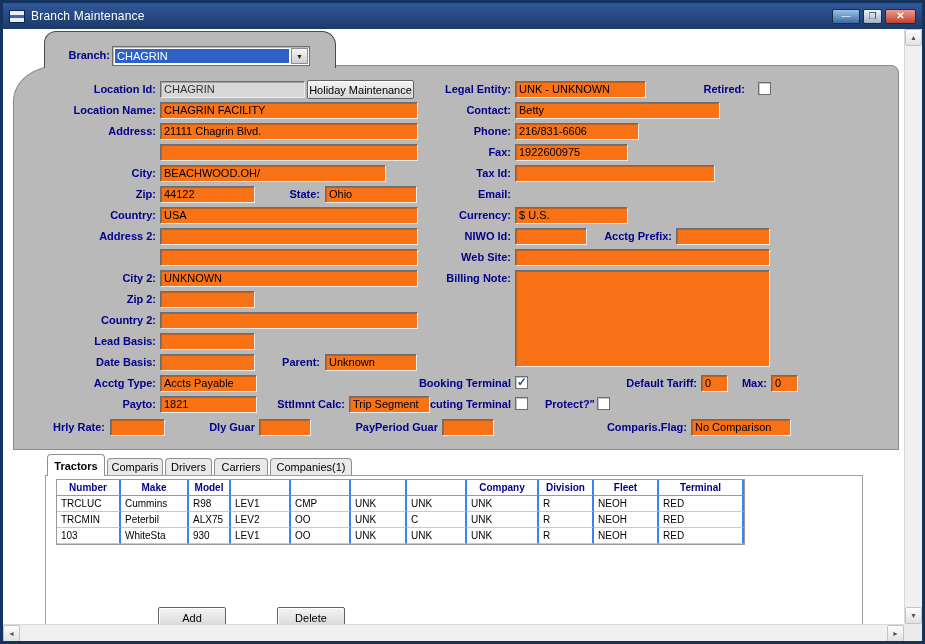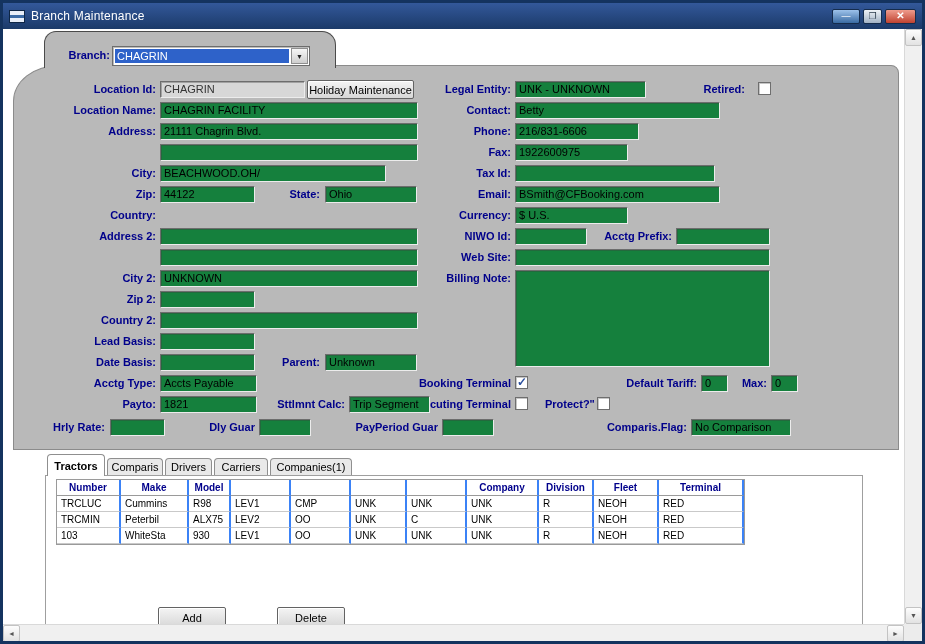--- a/index.html
+++ b/index.html
@@ -14,21 +14,21 @@
   .tb{height:15px;border:1px solid #152c4c;border-radius:2px;display:flex;align-items:center;justify-content:center;color:#fff;font-size:9px;line-height:1;cursor:default;}
   .tb.min{width:28px;background:linear-gradient(#9dc2ea,#3a6ba3);}
   .tb.max{width:19px;background:linear-gradient(#eef2f7,#a3b3c5);color:#2a3a4a;}
   .tb.close{width:31px;background:linear-gradient(#ef9c8d,#bf4230);font-size:10px;font-weight:bold;}
 
   
   .panel{position:absolute;left:10px;top:62px;width:886px;height:385px;background:#b9b9b9;border:1px solid #8b8b8b;border-top-left-radius:46px 36px;border-top-right-radius:8px;}
   .branch-tab{position:absolute;left:41px;top:28px;width:292px;height:37px;background:#b9b9b9;border:1px solid #4a4a4a;border-bottom:none;border-radius:12px 14px 0 0;z-index:2;}
 
   .lbl{position:absolute;color:#00008b;font-size:11px;font-weight:bold;text-align:right;line-height:13px;white-space:nowrap;z-index:3;}
-  .fld{position:absolute;height:17px;background:#15803d;border:1px solid;border-color:#6d6d6d #ececec #ececec #6d6d6d;box-shadow:inset 1px 1px 0 rgba(64,64,64,.35);font-size:11px;line-height:13px;padding:1px 3px;color:#000;white-space:nowrap;overflow:hidden;z-index:3;}
+  .fld{position:absolute;height:17px;background:#f97316;border:1px solid;border-color:#6d6d6d #ececec #ececec #6d6d6d;box-shadow:inset 1px 1px 0 rgba(64,64,64,.35);font-size:11px;line-height:13px;padding:1px 3px;color:#000;white-space:nowrap;overflow:hidden;z-index:3;}
   .fld.dis{background:#d7d7d7;color:#333;}
   .fld.area{height:97px;}
 
   .combo{position:absolute;left:109px;top:43px;width:198px;height:20px;background:#fff;border:1px solid #6d6d6d;box-shadow:inset 1px 1px 0 rgba(64,64,64,.35);z-index:3;}
   .combo .sel{position:absolute;left:2px;top:2px;right:20px;bottom:2px;background:#2e62c9;color:#fff;font-size:11px;line-height:14px;padding:0 2px;overflow:hidden;}
   .combo .dd{position:absolute;right:1px;top:1px;bottom:1px;width:17px;background:linear-gradient(#f6f6f6,#cfcfcf);border:1px solid #8f8f8f;display:flex;align-items:center;justify-content:center;font-size:7px;color:#222;}
 
   .chk{position:absolute;width:13px;height:13px;background:#fff;border:1px solid #6e6e6e;box-shadow:inset 1px 1px 0 rgba(64,64,64,.3);z-index:3;}
   .chk.checked::after{content:"✓";position:absolute;left:1px;top:-2px;font-size:12px;font-weight:bold;color:#2b4f9e;}
 
@@ -88,20 +88,21 @@
 
   <div class="lbl" style="left:27px;top:164px;width:126px">City:</div>
   <div class="fld" style="left:157px;top:162px;width:226px">BEACHWOOD.OH/</div>
 
   <div class="lbl" style="left:27px;top:185px;width:126px">Zip:</div>
   <div class="fld" style="left:157px;top:183px;width:95px">44122</div>
   <div class="lbl" style="left:249px;top:185px;width:68px">State:</div>
   <div class="fld" style="left:322px;top:183px;width:92px">Ohio</div>
 
   <div class="lbl" style="left:27px;top:206px;width:126px">Country:</div>
+  <div class="fld" style="left:157px;top:204px;width:258px">USA</div>
 
   <div class="lbl" style="left:27px;top:227px;width:126px">Address 2:</div>
   <div class="fld" style="left:157px;top:225px;width:258px"></div>
   <div class="fld" style="left:157px;top:246px;width:258px"></div>
 
   <div class="lbl" style="left:27px;top:269px;width:126px">City 2:</div>
   <div class="fld" style="left:157px;top:267px;width:258px">UNKNOWN</div>
 
   <div class="lbl" style="left:27px;top:290px;width:126px">Zip 2:</div>
   <div class="fld" style="left:157px;top:288px;width:95px"></div>
@@ -145,21 +146,20 @@
   <div class="lbl" style="left:337px;top:122px;width:171px">Phone:</div>
   <div class="fld" style="left:512px;top:120px;width:124px">216/831-6606</div>
 
   <div class="lbl" style="left:337px;top:143px;width:171px">Fax:</div>
   <div class="fld" style="left:512px;top:141px;width:113px">1922600975</div>
 
   <div class="lbl" style="left:337px;top:164px;width:171px">Tax Id:</div>
   <div class="fld" style="left:512px;top:162px;width:200px"></div>
 
   <div class="lbl" style="left:337px;top:185px;width:171px">Email:</div>
-  <div class="fld" style="left:512px;top:183px;width:205px">BSmith@CFBooking.com</div>
 
   <div class="lbl" style="left:337px;top:206px;width:171px">Currency:</div>
   <div class="fld" style="left:512px;top:204px;width:113px">$ U.S.</div>
 
   <div class="lbl" style="left:337px;top:227px;width:171px">NIWO Id:</div>
   <div class="fld" style="left:512px;top:225px;width:72px"></div>
   <div class="lbl" style="left:587px;top:227px;width:82px">Acctg Prefix:</div>
   <div class="fld" style="left:673px;top:225px;width:94px"></div>
 
   <div class="lbl" style="left:337px;top:248px;width:171px">Web Site:</div>

